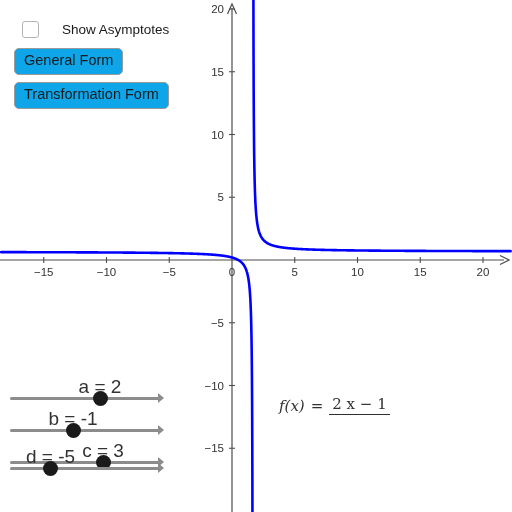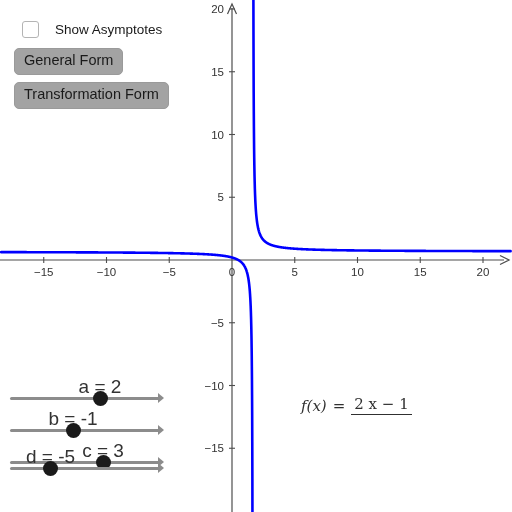--- a/index.html
+++ b/index.html
@@ -29,42 +29,42 @@
     position: absolute;
     left: 0; top: 0;
     width: 205px;
   }
 
   .checkbox-row {
     position: absolute;
     left: 22px; top: 21px;
     display: flex;
     align-items: center;
-    gap: 16px;
+    gap: 23px;
   }
   .checkbox-box {
     width: 17px; height: 17px;
     border: 1px solid #b4b4b4;
     border-radius: 3px;
     background: #ffffff;
     box-sizing: border-box;
     flex: none;
   }
   .checkbox-label {
     font-size: 13.5px;
     color: #1a1a1a;
     line-height: 1;
     white-space: nowrap;
   }
 
   .form-button {
     position: absolute;
     border: 1px solid #9a9a9a;
     border-radius: 5px;
-    background: #a3a3a3;
+    background: #0ea5e9;
     color: #1a1a1a;
     font-family: "Liberation Sans", sans-serif;
     font-size: 14.5px;
     line-height: 1;
     padding: 4px 9px 6px 9px;
     box-sizing: border-box;
     white-space: nowrap;
     cursor: pointer;
   }
   #btn-general { left: 14px; top: 48px; }
@@ -124,21 +124,21 @@
     left: 279px;
     top: 396px;
     display: flex;
     align-items: center;
     font-family: "DejaVu Serif", "Liberation Serif", serif;
     color: #303030;
     font-size: 15px;
     white-space: nowrap;
   }
   .eq-label { letter-spacing: 0.2px; }
-  .eq-fx { margin-left: 22px; font-style: italic; }
+  .eq-fx { margin-left: 0; font-style: italic; }
   .eq-eq { margin: 0 6px; font-style: normal; }
   .fraction {
     display: inline-flex;
     flex-direction: column;
     align-items: flex-end;
     vertical-align: middle;
     line-height: 1.12;
   }
   .frac-num { padding: 0 3px 1px 3px; }
   .frac-bar {

